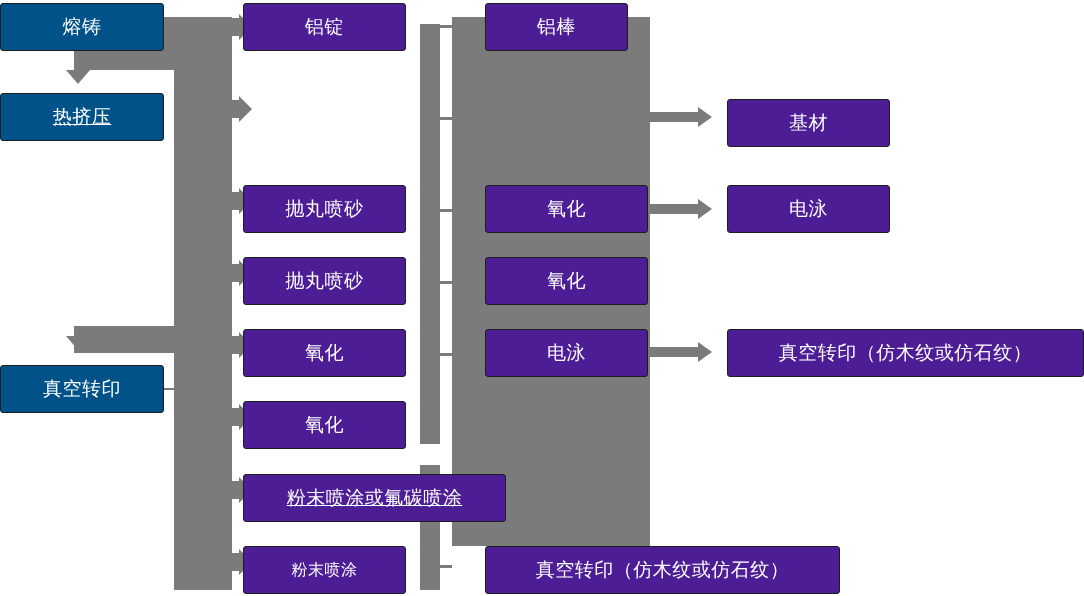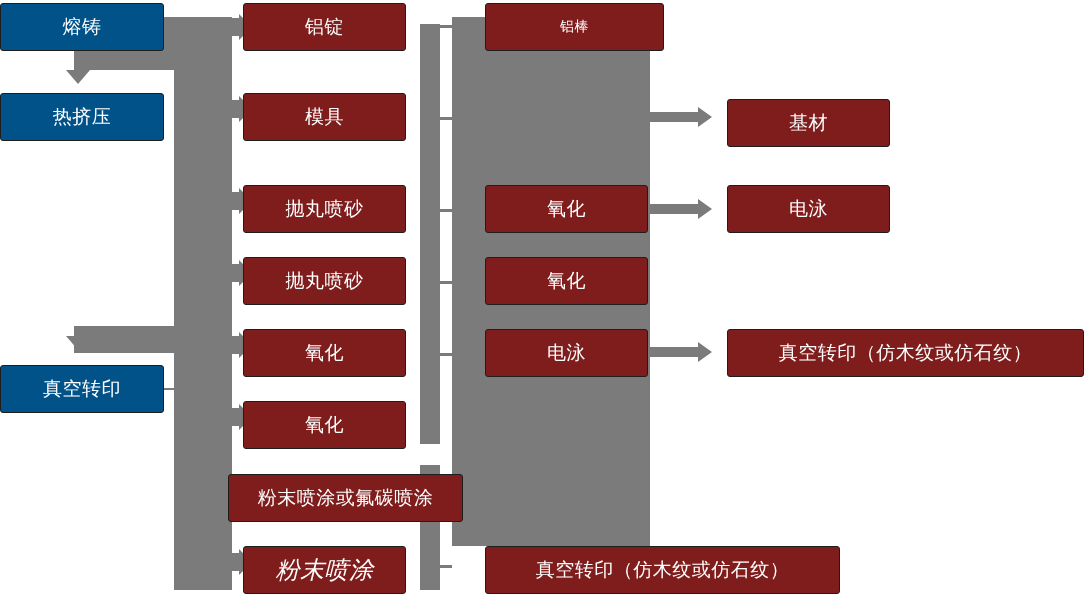--- a/index.html
+++ b/index.html
@@ -36,21 +36,21 @@
     border-radius: 3px;
     text-align: left;
     line-height: 1.1;
     white-space: nowrap;
     letter-spacing: 0.5px;
   }
   .node.dark {
     background: #015289;
   }
   .node.light {
-    background: #7f1d1d;
+    background: #4c1d95;
   }
   .node .lbl {
     display: block;
     pointer-events: none;
   }
 
   
   .node::before {
     content: "";
     position: absolute;
@@ -119,61 +119,58 @@
 
     <g>
       <rect x="164" y="388" width="16" height="2" fill="#7b7b7b"></rect>
     </g>
   </svg>
 
   <div class="node dark" style="left:0px;  top:3px;   width:164px; height:48px; font-size:19px;">
     <span class="lbl">熔铸</span>
   </div>
 
-  <div class="node dark" style="left:0px;  top:93px;  width:164px; height:48px; font-size:19px;">
+  <div class="node dark" style="left:0px;  top:93px;  width:164px; height:48px; font-size:19px;text-decoration:underline;">
     <span class="lbl">热挤压</span>
   </div>
 
   <div class="node dark" style="left:0px;  top:365px; width:164px; height:48px; font-size:19px;">
     <span class="lbl">真空转印</span>
   </div>
 
   <div class="node light" style="left:243px; top:3px;   width:163px; height:48px; font-size:19px;">
     <span class="lbl">铝锭</span>
   </div>
 
-  <div class="node light" style="left:243px; top:93px;  width:163px; height:48px; font-size:19px;">
-    <span class="lbl">模具</span>
-  </div>
 
   <div class="node light" style="left:243px; top:185px; width:163px; height:48px; font-size:19px;">
     <span class="lbl">抛丸喷砂</span>
   </div>
 
   <div class="node light" style="left:243px; top:257px; width:163px; height:48px; font-size:19px;">
     <span class="lbl">抛丸喷砂</span>
   </div>
 
   <div class="node light" style="left:243px; top:329px; width:163px; height:48px; font-size:19px;">
     <span class="lbl">氧化</span>
   </div>
 
   <div class="node light" style="left:243px; top:401px; width:163px; height:48px; font-size:19px;">
     <span class="lbl">氧化</span>
   </div>
 
-  <div class="node light" style="left:228px; top:474px; width:235px; height:48px; font-size:19px;">
+  <div class="node light" style="left:243px; top:474px; width:263px; height:48px; font-size:19px;text-decoration:underline;">
     <span class="lbl">粉末喷涂或氟碳喷涂</span>
   </div>
 
-  <div class="node light" style="left:243px; top:546px; width:163px; height:48px; font-size:24px;font-style:italic;">
+  <div class="node light" style="left:243px; top:546px; width:163px; height:48px; font-size:16px;">
     <span class="lbl">粉末喷涂</span>
   </div>
 
-  <div class="node light" style="left:485px; top:3px;   width:179px; height:48px; font-size:14px;">
+  <div class="node light" style="left:485px; top:3px;   width:143px; height:48px; font-size:19px;">
     <span class="lbl">铝棒</span>
   </div>
 
 
   <div class="node light" style="left:485px; top:185px; width:163px; height:48px; font-size:19px;">
     <span class="lbl">氧化</span>
   </div>
 
   <div class="node light" style="left:485px; top:257px; width:163px; height:48px; font-size:19px;">
     <span class="lbl">氧化</span>

